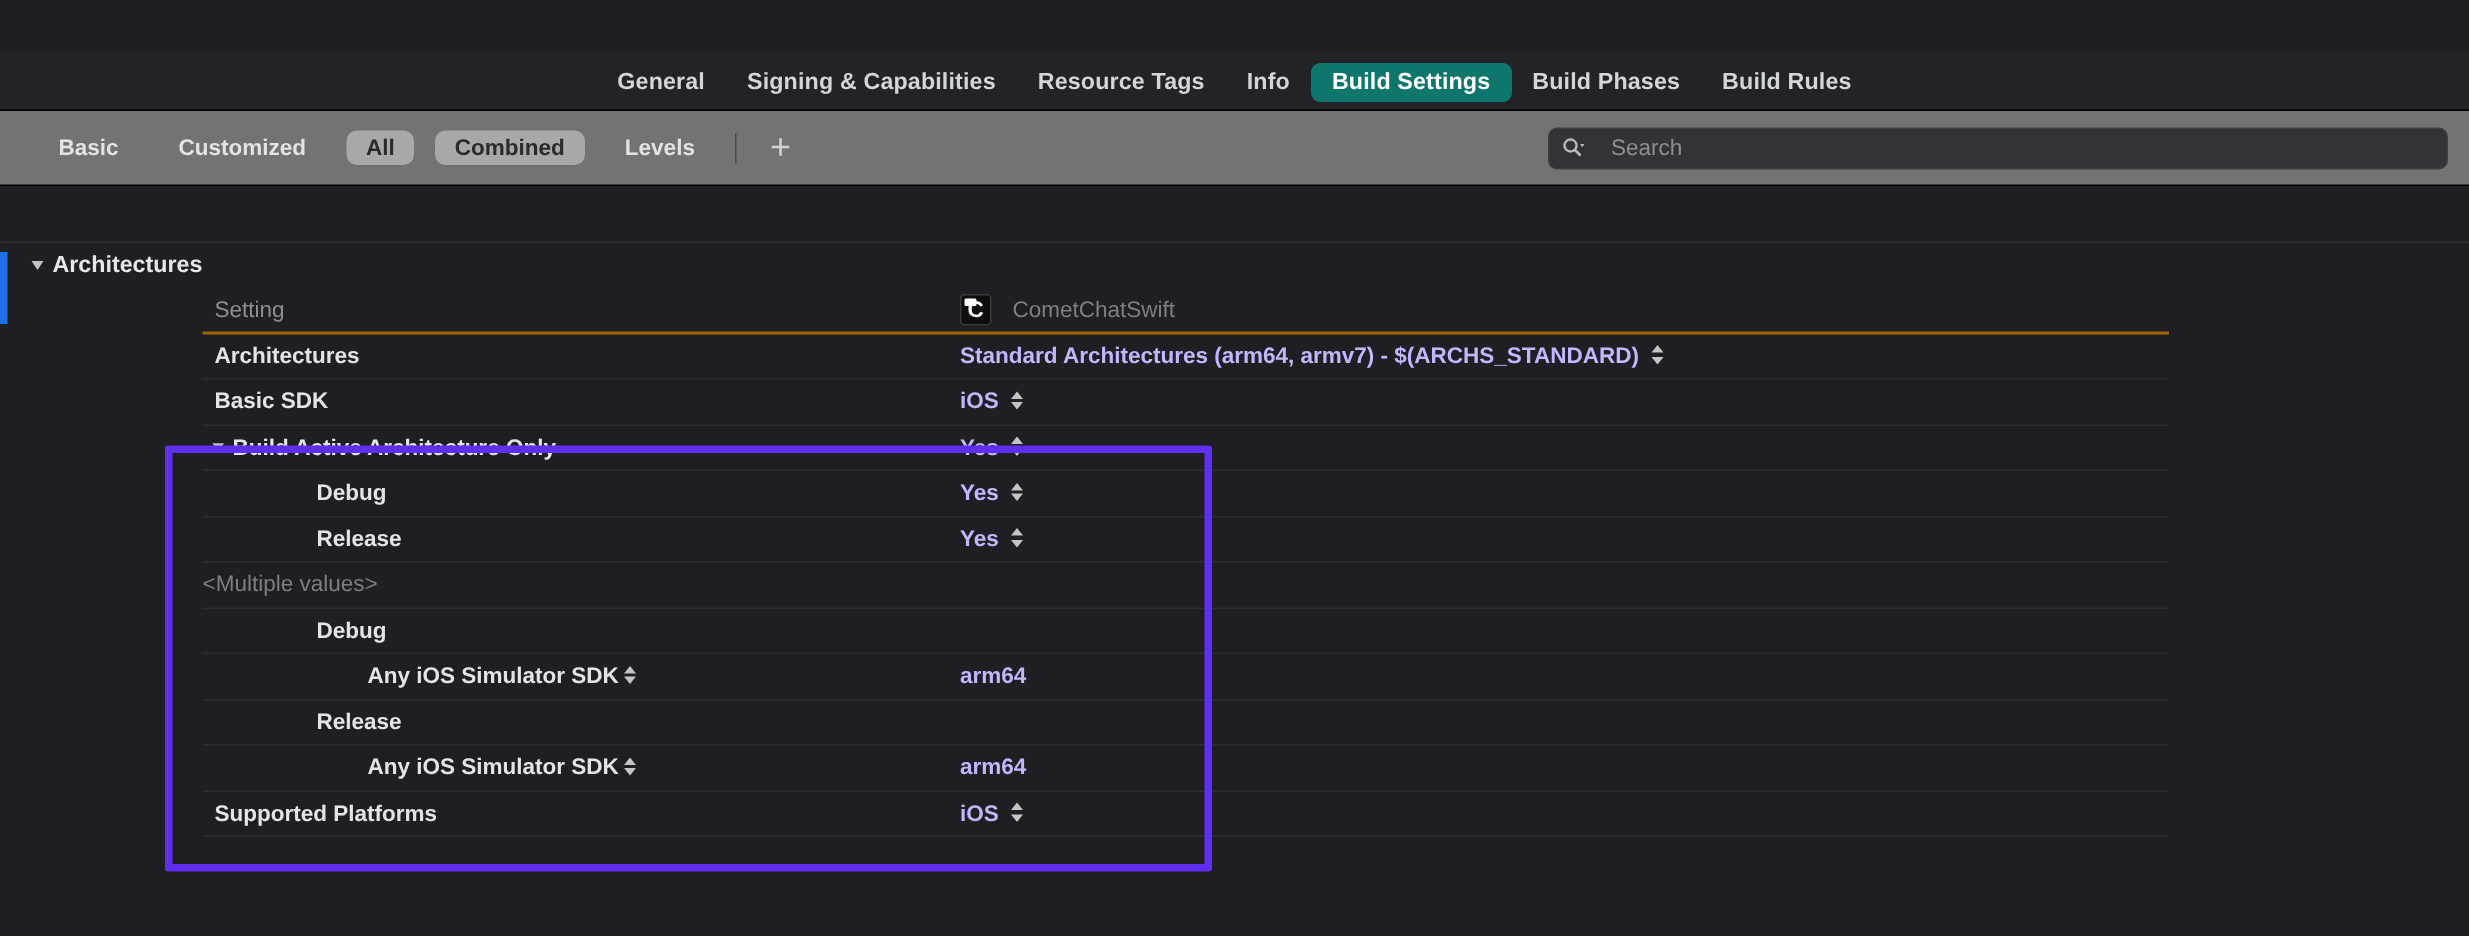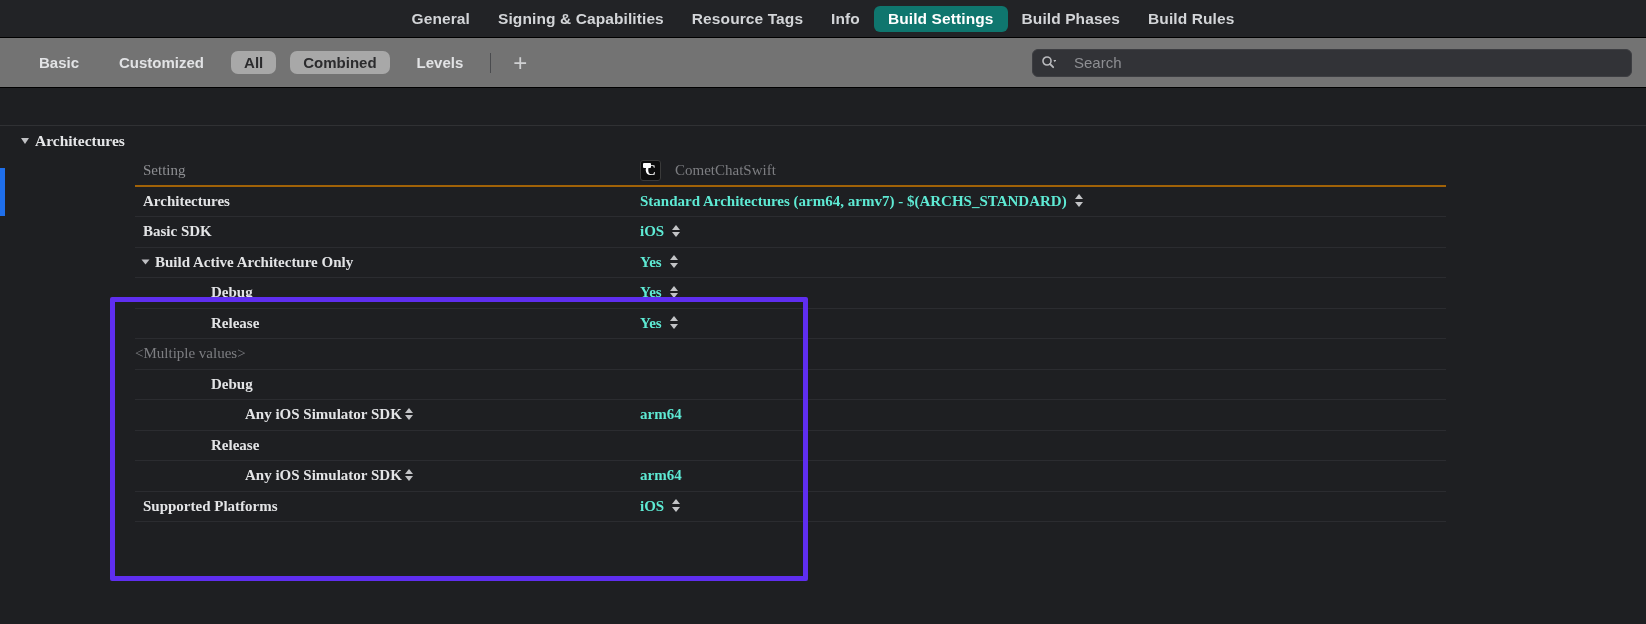--- a/index.html
+++ b/index.html
@@ -16,20 +16,21 @@
 
   
   .tabbar {
     height: 38px;
     background: #222326;
     display: flex;
     align-items: center;
     justify-content: center;
     gap: 0px;
     position: relative;
+    margin-top: 36px;
   }
   .tabbar::after {
     content: "";
     position: absolute;
     left: 0; right: 0; bottom: 0;
     height: 1px;
     background: #000000;
   }
   .tab {
     font-size: 15.5px;
@@ -119,21 +120,20 @@
     width: 5px;
     height: 48px;
     background: #1f6feb;
     z-index: 5;
   }
 
   
   .settings {
     position: relative;
     background: #1e1f22;
-    font-family: Liberation Serif, serif;
   }
   .group-header {
     height: 30px;
     display: flex;
     align-items: center;
     padding-left: 22px;
     font-size: 15.5px;
     font-weight: 700;
     color: #e6e7e9;
   }
@@ -175,21 +175,21 @@
     overflow: hidden;
     padding-left: 8px;
   }
   .cell-name.muted { color: #8d8e92; font-weight: 400; }
   .cell-value {
     flex: 1;
     display: flex;
     align-items: center;
     font-size: 15px;
     font-weight: 700;
-    color: #5eead4;
+    color: #c4b5fd;
     white-space: nowrap;
     gap: 5px;
   }
   .cell-value.muted { color: #7d7e82; font-weight: 400; }
 
   
   .ind0 { padding-left: 8px; }
   .ind1 { padding-left: 76px; }
   .ind2 { padding-left: 110px; }
 

